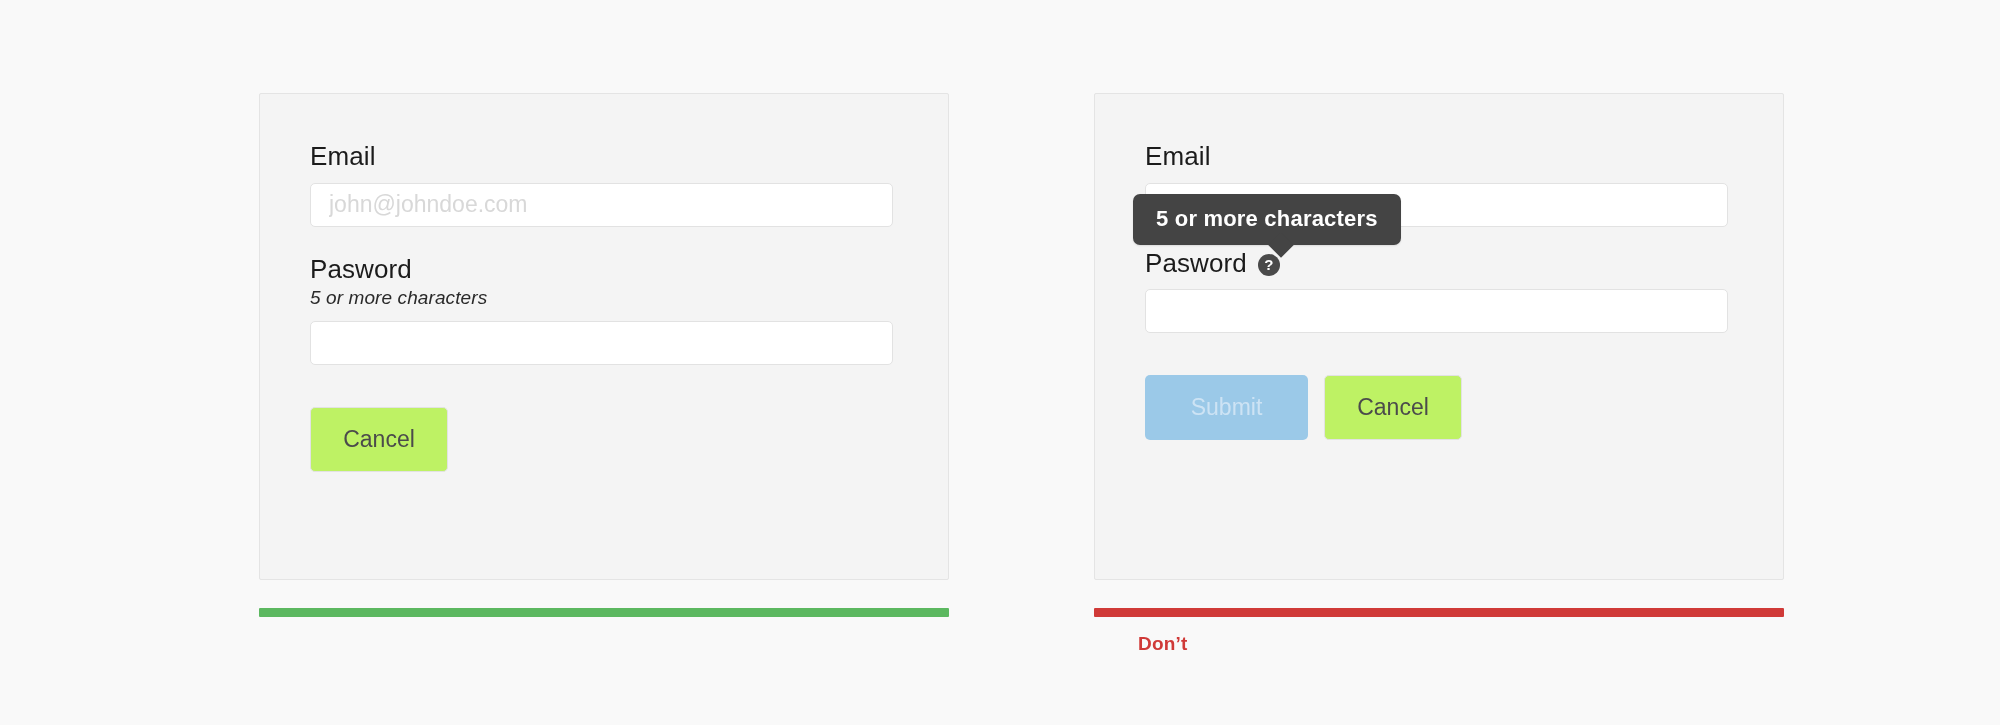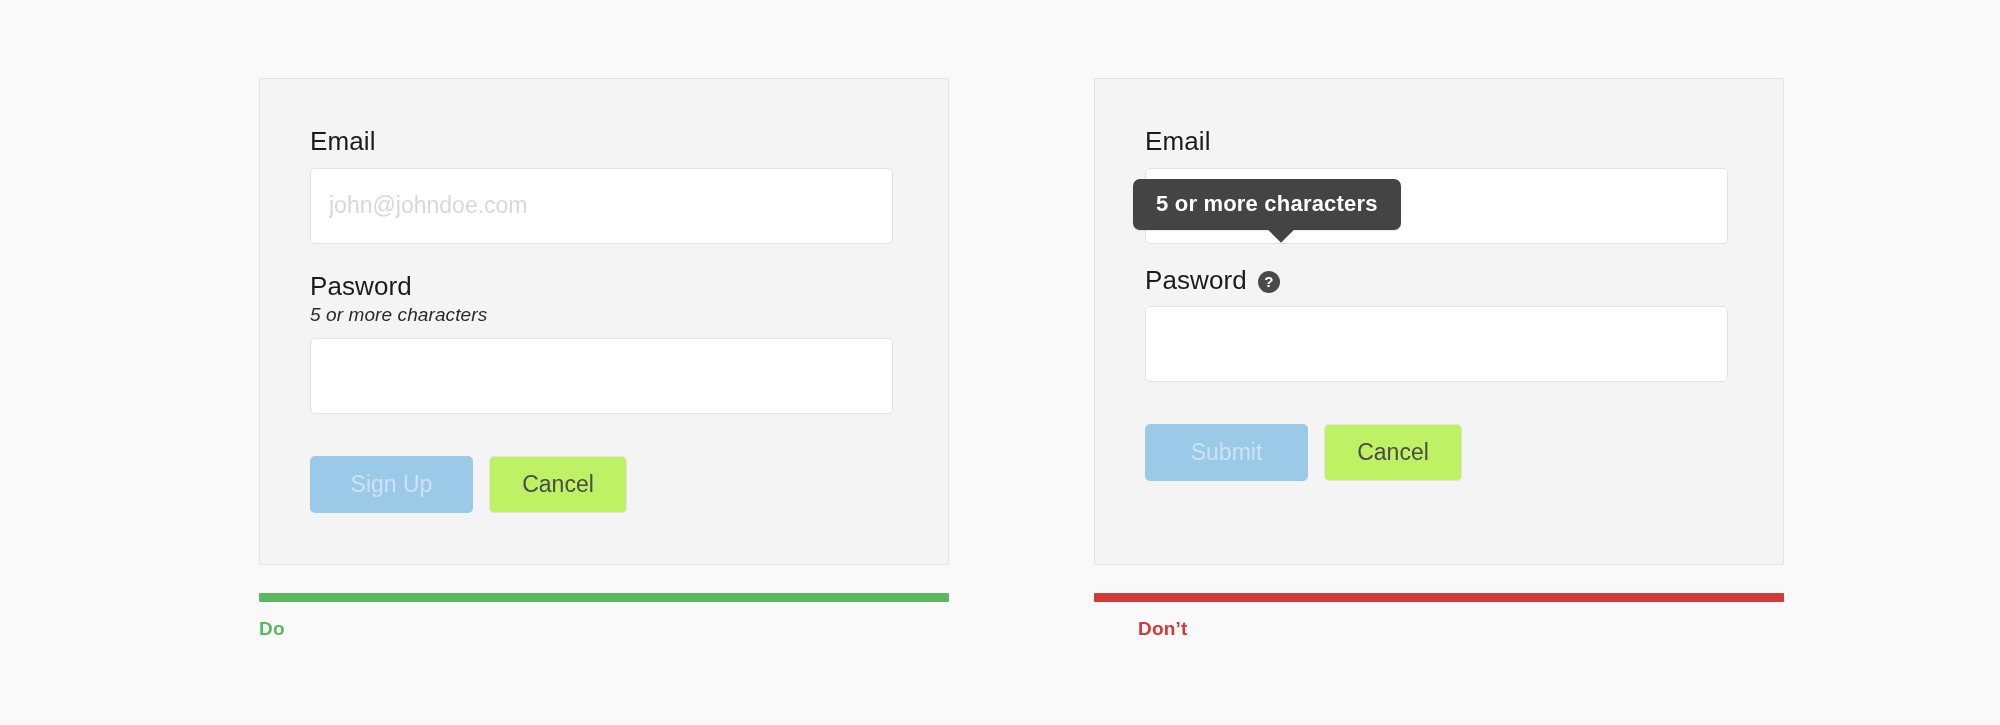--- a/index.html
+++ b/index.html
@@ -18,21 +18,21 @@
   }
 
   .stage {
     position: absolute;
     inset: 0;
   }
 
   
   .example {
     position: absolute;
-    top: 78px;
+    top: 93px;
   }
   .example.left  { left: 259px;  width: 690px; }
   .example.right { left: 1094px; width: 690px; }
 
   .panel {
     box-sizing: border-box;
     height: 487px;
     background: #f4f4f4;
     border: 1px solid #e4e4e4;
     border-radius: 2px;
@@ -62,21 +62,21 @@
     color: #2a2a2a;
     margin: 4px 0 0 0;
     line-height: 1.15;
     letter-spacing: 0.1px;
   }
 
   .text-input {
     box-sizing: border-box;
     display: block;
     width: 583px;
-    height: 76px;
+    height: 44px;
     margin-top: 12px;
     background: #ffffff;
     border: 1px solid #e2e2e2;
     border-radius: 5px;
     font-family: "Liberation Sans", sans-serif;
     font-size: 23px;
     color: #555555;
     padding: 0 18px;
     outline: none;
   }
@@ -92,21 +92,21 @@
     display: flex;
     align-items: center;
     gap: 16px;
     margin-top: 42px;
   }
   .btn {
     box-sizing: border-box;
     font-family: "Liberation Sans", sans-serif;
     font-size: 23px;
     border-radius: 5px;
-    height: 57px;
+    height: 65px;
     display: inline-flex;
     align-items: center;
     justify-content: center;
     cursor: pointer;
     border: 1px solid transparent;
     padding: 0 26px;
   }
   .btn-primary {
     background: #9bc9e8;
     color: #cde3f4;
@@ -205,29 +205,27 @@
 
         <div class="field-gap"></div>
 
         <div class="field">
           <div class="field-label">Pasword</div>
           <div class="helper-text">5 or more characters</div>
           <input class="text-input" type="password" placeholder="" style="">
         </div>
 
         <div class="button-row">
-          <div class="btn btn-primary" style="background: rgb(155, 201, 232); color: rgb(205, 227, 244);">Sign Up</div>
           <div class="btn btn-secondary">Cancel</div>
         </div>
 
       </div>
     </div>
 
     <div class="verdict-bar" style="background: rgb(92, 184, 96);"></div>
-    <div class="verdict-label" style="color: rgb(92, 184, 96);">Do</div>
   </div>
 
   <div class="example right">
 
     <div class="panel">
       <div class="form">
 
         <div class="field">
           <div class="field-label">Email</div>
           <input class="text-input" type="text" placeholder="john@johndoe.com" style="">

